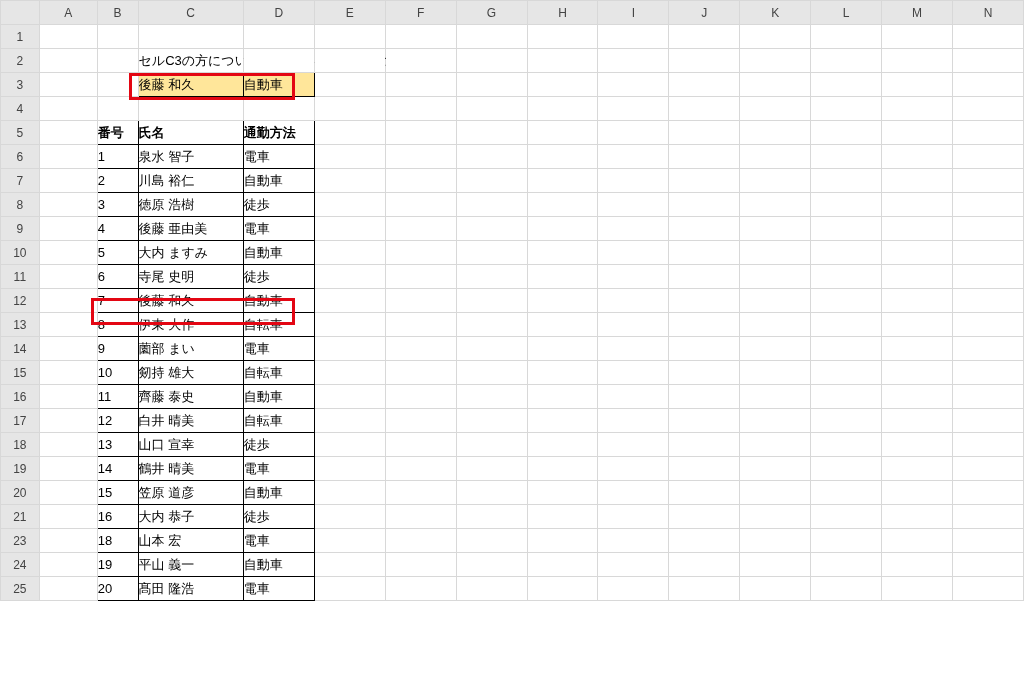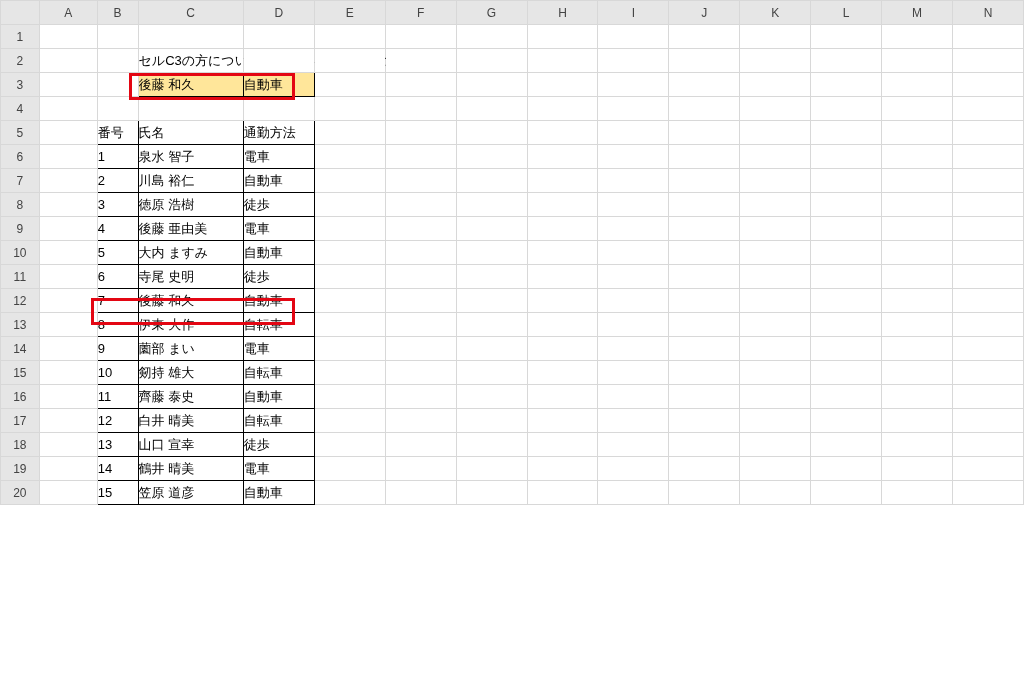--- a/index.html
+++ b/index.html
@@ -54,21 +54,21 @@
   .w-B { width: 38px; }
   .w-C { width: 98px; }
   .w-D { width: 66px; }
   .w-rest { width: 66px; }
   .tbl-top    { border-top: 1px solid #000 !important; }
   .tbl-bot    { border-bottom: 1px solid #000 !important; }
   .tbl-left   { border-left: 1px solid #000 !important; }
   .tbl-right  { border-right: 1px solid #000 !important; }
 
   .txt { padding-left: 4px; }
-  .ctr { text-align: center; }
+  .ctr { text-align: center; font-weight: bold; }
   .rgt { text-align: right; padding-right: 4px; }
 
   .hi-yellow { background: #ffe69a !important; }
 
   
   .redbox {
     position: absolute;
     border: 3px solid #e30613;
     pointer-events: none;
     z-index: 5;
@@ -449,18 +449,86 @@
           <td></td>
           <td></td>
           <td></td>
           <td></td>
           <td></td>
           <td></td>
           <td></td>
           <td></td>
           <td></td>
         </tr>
+        <tr>
+          <th class="rowhdr">21</th>
+          <td></td>
+          <td class="rgt tbl-top tbl-bot tbl-left tbl-right">16</td>
+          <td class="txt tbl-top tbl-bot tbl-left tbl-right">大内 恭子</td>
+          <td class="txt tbl-top tbl-bot tbl-left tbl-right">徒歩</td>
+          <td></td>
+          <td></td>
+          <td></td>
+          <td></td>
+          <td></td>
+          <td></td>
+          <td></td>
+          <td></td>
+          <td></td>
+          <td></td>
+        </tr>
+        <tr>
+          <th class="rowhdr">23</th>
+          <td></td>
+          <td class="rgt tbl-top tbl-bot tbl-left tbl-right">18</td>
+          <td class="txt tbl-top tbl-bot tbl-left tbl-right">山本 宏</td>
+          <td class="txt tbl-top tbl-bot tbl-left tbl-right">電車</td>
+          <td></td>
+          <td></td>
+          <td></td>
+          <td></td>
+          <td></td>
+          <td></td>
+          <td></td>
+          <td></td>
+          <td></td>
+          <td></td>
+        </tr>
+        <tr>
+          <th class="rowhdr">24</th>
+          <td></td>
+          <td class="rgt tbl-top tbl-bot tbl-left tbl-right">19</td>
+          <td class="txt tbl-top tbl-bot tbl-left tbl-right">平山 義一</td>
+          <td class="txt tbl-top tbl-bot tbl-left tbl-right">自動車</td>
+          <td></td>
+          <td></td>
+          <td></td>
+          <td></td>
+          <td></td>
+          <td></td>
+          <td></td>
+          <td></td>
+          <td></td>
+          <td></td>
+        </tr>
+        <tr>
+          <th class="rowhdr">25</th>
+          <td></td>
+          <td class="rgt tbl-top tbl-bot tbl-left tbl-right">20</td>
+          <td class="txt tbl-top tbl-bot tbl-left tbl-right">髙田 隆浩</td>
+          <td class="txt tbl-top tbl-bot tbl-left tbl-right">電車</td>
+          <td></td>
+          <td></td>
+          <td></td>
+          <td></td>
+          <td></td>
+          <td></td>
+          <td></td>
+          <td></td>
+          <td></td>
+          <td></td>
+        </tr>
       </tbody>
   </table>
 
   <div class="redbox" style="left:129px; top:73px; width:166px; height:27px;"></div>
   <div class="redbox" style="left:91px; top:298px; width:204px; height:27px;"></div>
 </div>
 
 </body></html>

